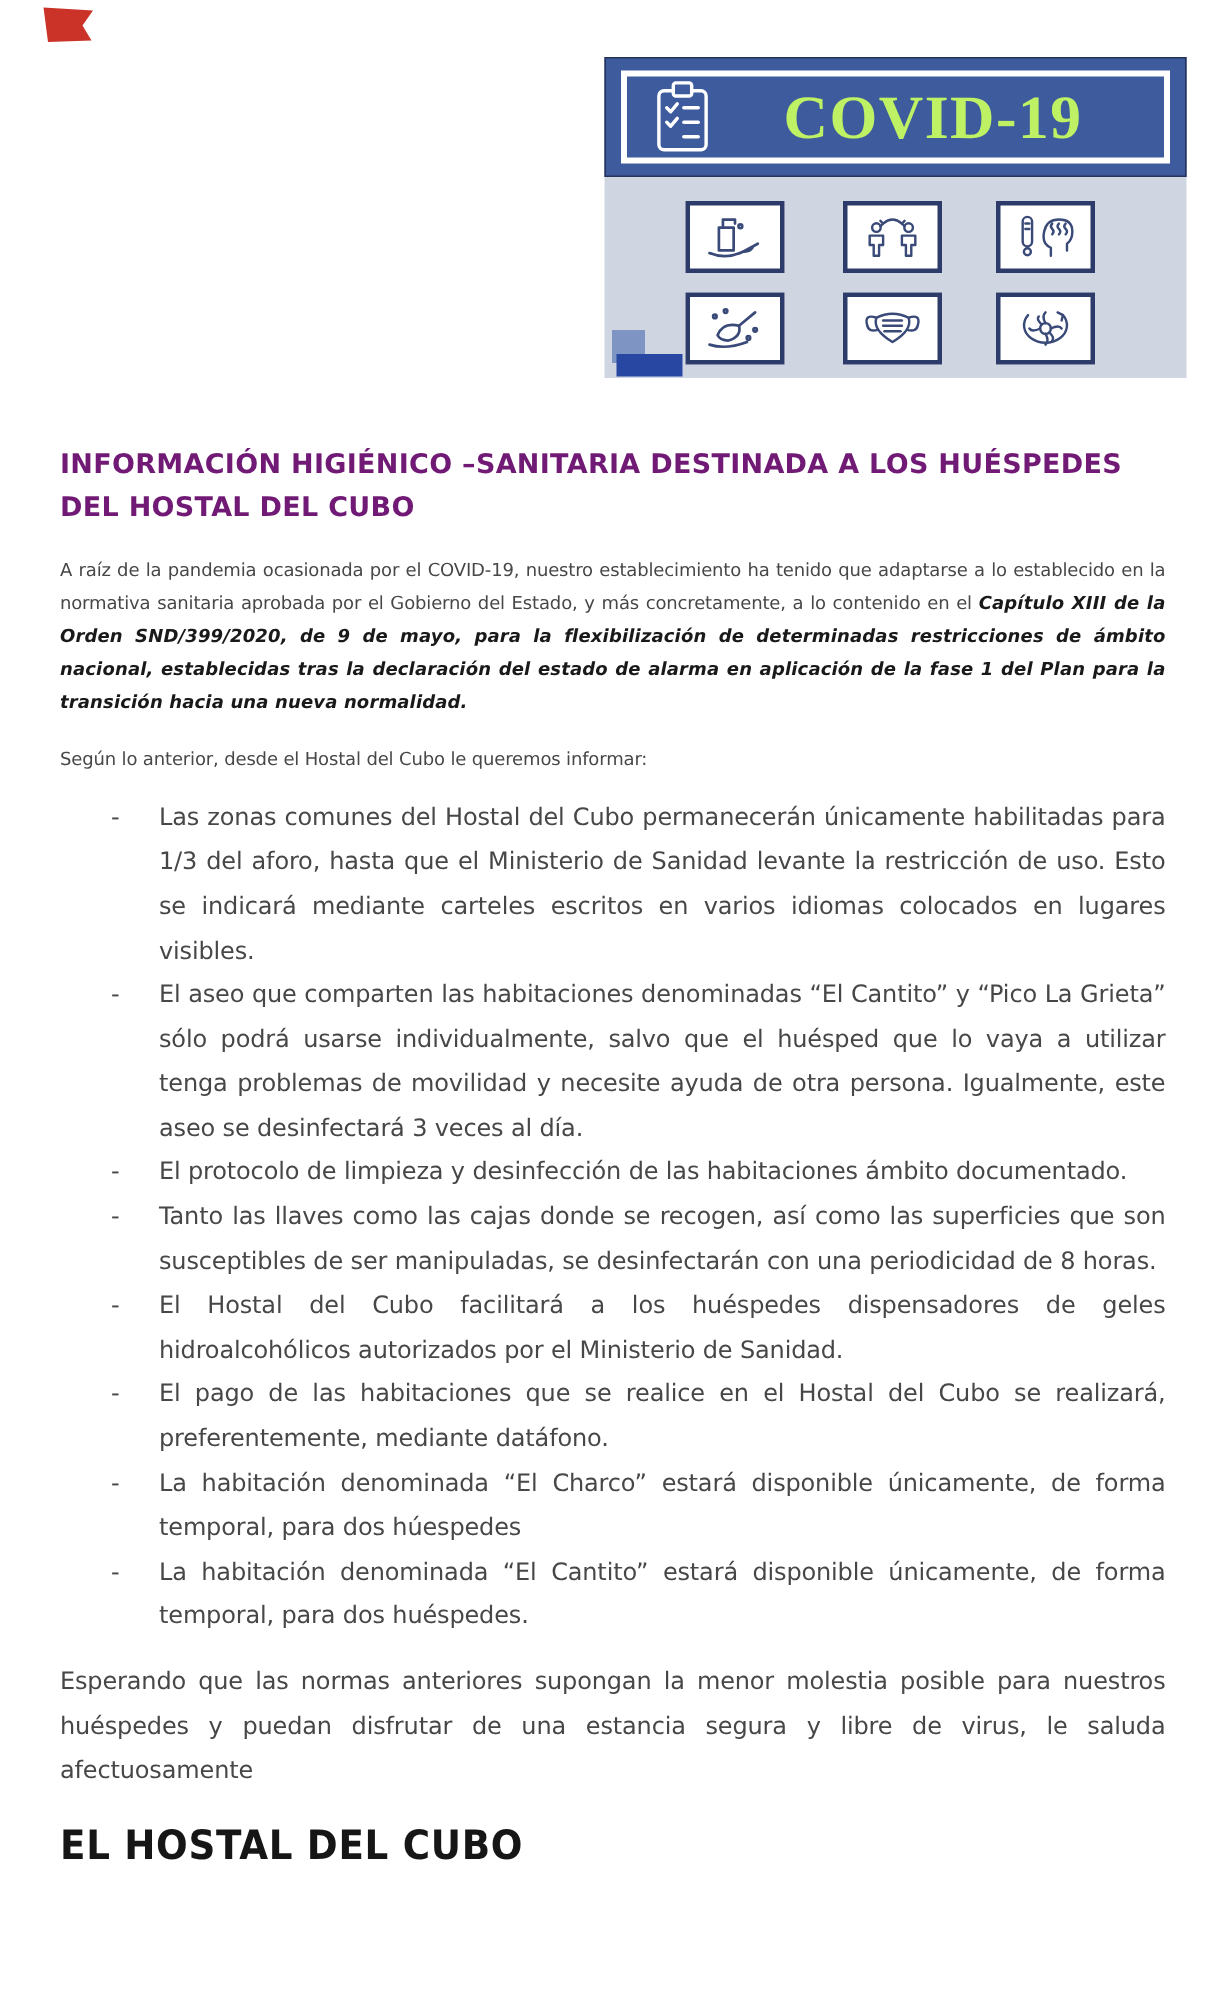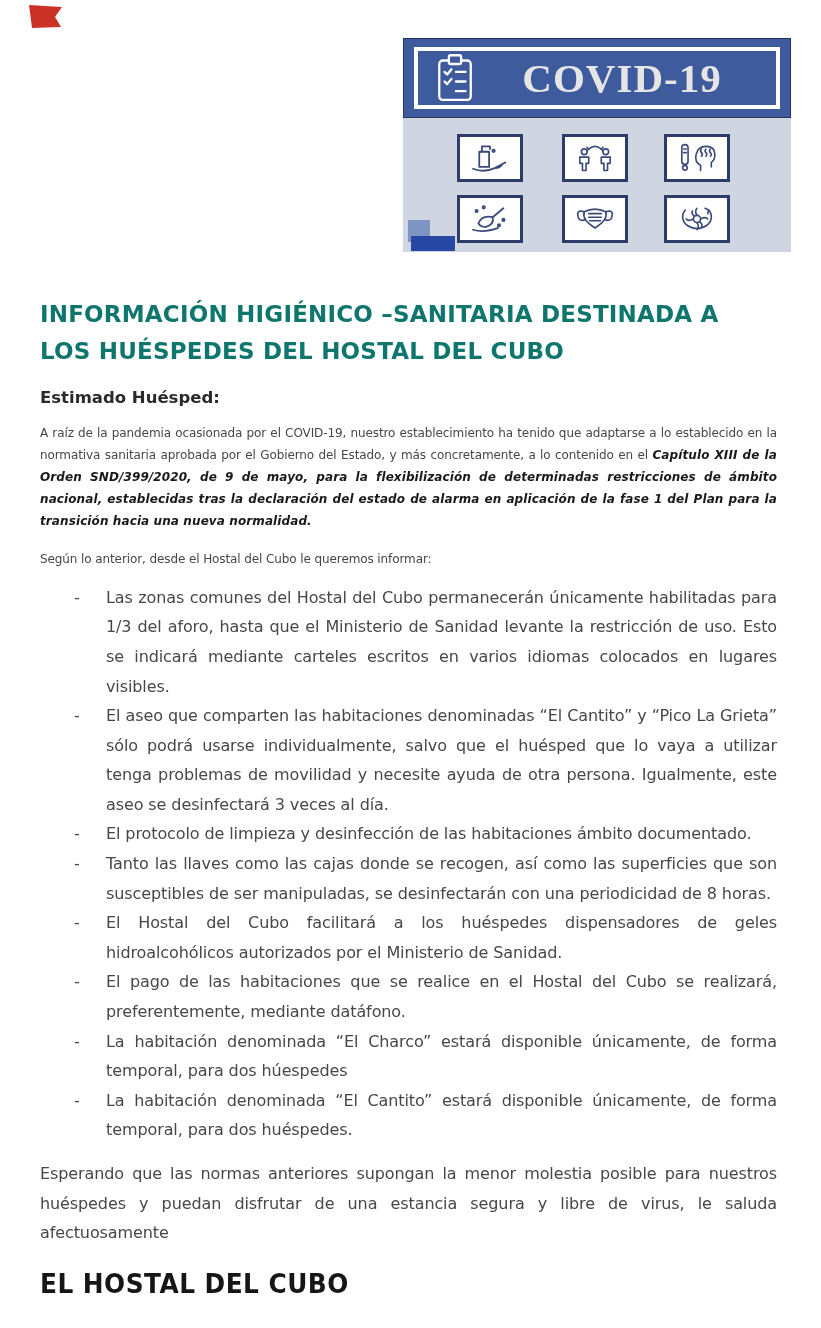--- a/index.html
+++ b/index.html
@@ -9,29 +9,29 @@
   .red-mark{position:absolute;left:28px;top:4px;}
   .logo{position:absolute;left:50px;top:52px;display:flex;align-items:flex-start;}
   .logo-text{margin-left:12px;margin-top:12px;font-weight:700;color:#181818;
              font-size:37px;line-height:1.04;letter-spacing:0px;
              transform:scaleX(.88);transform-origin:left top;white-space:nowrap;}
   .banner{position:absolute;left:403px;top:38px;width:388px;height:214px;background:#cfd5e1;}
   .banner-header{position:absolute;left:0;top:0;width:100%;height:80px;background:#3e5b9d;
                  border:1px solid #25325a;box-sizing:border-box;padding:8px 10px;}
   .banner-frame{height:100%;border:4px solid #ffffff;display:flex;align-items:center;
                 box-sizing:border-box;padding:2px 8px 2px 16px;}
-  .banner-title{flex:1;text-align:center;color:#e5e5e5;font-family:"Liberation Serif",serif;
+  .banner-title{flex:1;text-align:center;color:#bef264;font-family:"Liberation Serif",serif;
                 font-weight:700;font-size:41px;letter-spacing:1px;line-height:1;}
   .icon-box{position:absolute;width:66px;height:48px;background:#fff;border:3px solid #2d3b6b;
             box-sizing:border-box;display:flex;align-items:center;justify-content:center;}
   .deco-light{position:absolute;left:5px;top:182px;width:22px;height:22px;background:#7e94c2;}
   .deco-dark{position:absolute;left:8px;top:198px;width:44px;height:15px;background:#2847a3;}
   
   .content{padding:296px 44px 0 40px;}
-  .doc-title{margin:0;font-size:23px;font-weight:700;color:#0f766e;line-height:1.6;letter-spacing:.2px;}
+  .doc-title{margin:0;font-size:18px;font-weight:700;color:#701a75;line-height:1.6;letter-spacing:.2px;}
   .salutation{margin:18px 0 0 0;font-size:16.5px;font-weight:700;color:#2a2a2a;}
   p.body{margin:15px 0 0 0;font-size:12px;line-height:1.85;text-align:justify;letter-spacing:-.1px;}
   p.body b{color:#191919;font-style:italic;letter-spacing:.1px;}
   ul.bullets{list-style:none;margin:13px 0 0 0;padding:0 0 0 34px;}
   ul.bullets li{display:flex;font-size:16px;line-height:1.85;letter-spacing:-.1px;}
   ul.bullets .dash{width:32px;flex:0 0 32px;}
   ul.bullets .btext{flex:1;text-align:justify;}
   .closing{margin:14px 0 0 0;font-size:16px;line-height:1.85;text-align:justify;letter-spacing:-.1px;}
   .signature{margin:20px 0 0 0;font-size:27px;font-weight:700;color:#161616;letter-spacing:.5px;
              transform:scaleX(.92);transform-origin:left top;}
@@ -142,21 +142,20 @@
       </svg>
     </div>
 
     <div class="deco-light"></div>
     <div class="deco-dark"></div>
   </div>
 
   <div class="content">
     <p class="doc-title">INFORMACIÓN HIGIÉNICO –SANITARIA DESTINADA A LOS HUÉSPEDES DEL HOSTAL DEL CUBO</p>
 
-    <p class="salutation">Estimado Huésped:</p>
 
     <p class="body"><span>A raíz de la pandemia ocasionada por el COVID-19, nuestro establecimiento ha tenido que adaptarse a lo establecido en la normativa sanitaria aprobada por el Gobierno del Estado, y más concretamente, a lo contenido en el </span><b>Capítulo XIII de la Orden SND/399/2020, de 9 de mayo, para la flexibilización de determinadas restricciones de ámbito nacional, establecidas tras la declaración del estado de alarma en aplicación de la fase 1 del Plan para la transición hacia una nueva normalidad.</b></p>
 
     <p class="body">Según lo anterior, desde el Hostal del Cubo le queremos informar:</p>
 
     <ul class="bullets">
       <li>
           <span class="dash">-</span>
           <span class="btext">Las zonas comunes del Hostal del Cubo permanecerán únicamente habilitadas para 1/3 del aforo, hasta que el Ministerio de Sanidad levante la restricción de uso. Esto se indicará mediante carteles escritos en varios idiomas colocados en lugares visibles.</span>
         </li>

